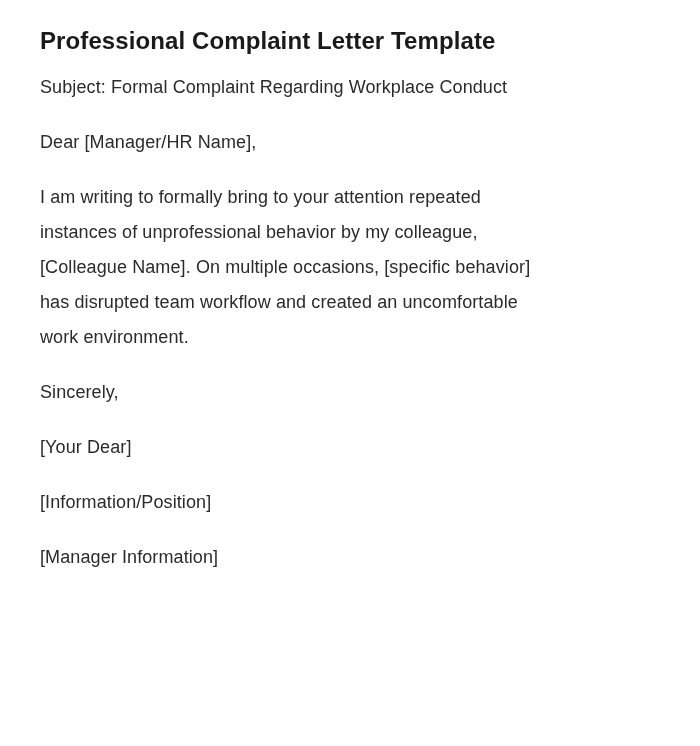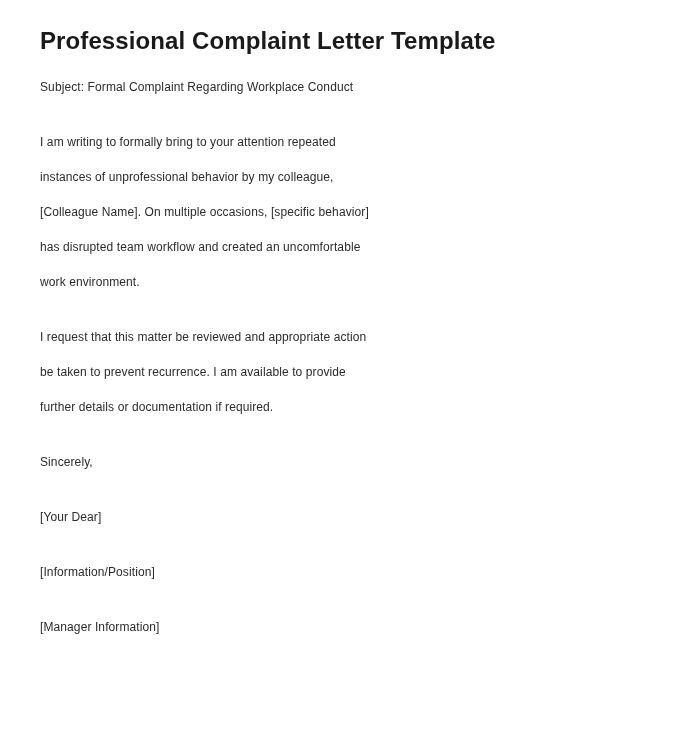--- a/index.html
+++ b/index.html
@@ -24,46 +24,44 @@
   h1.doc-title {
     margin: 0 0 14px 0;
     font-size: 24px;
     line-height: 30px;
     font-weight: 700;
     color: #1a1a1a;
     letter-spacing: 0.1px;
   }
   p.doc-line {
     margin: 0 0 20px 0;
-    font-size: 12px;
+    font-size: 18px;
     line-height: 35px;
     font-weight: 400;
     color: #2b2b2b;
     white-space: pre; 
     letter-spacing: 0.1px;
   }
 </style>
 </head>
 <body>
 
 <div class="page">
   <h1 class="doc-title">Professional Complaint Letter Template</h1>
 
   <p class="doc-line">Subject: Formal Complaint Regarding Workplace Conduct</p>
 
+  <p class="doc-line">Dear [Manager/HR Name],</p>
 
   <p class="doc-line">I am writing to formally bring to your attention repeated
 instances of unprofessional behavior by my colleague,
 [Colleague Name]. On multiple occasions, [specific behavior]
 has disrupted team workflow and created an uncomfortable
 work environment.</p>
 
-  <p class="doc-line">I request that this matter be reviewed and appropriate action
-be taken to prevent recurrence. I am available to provide
-further details or documentation if required.</p>
 
   <p class="doc-line">Sincerely,</p>
 
   <p class="doc-line">[Your Dear]</p>
 
   <p class="doc-line">[Information/Position]</p>
 
   <p class="doc-line">[Manager Information]</p>
 </div>
 

